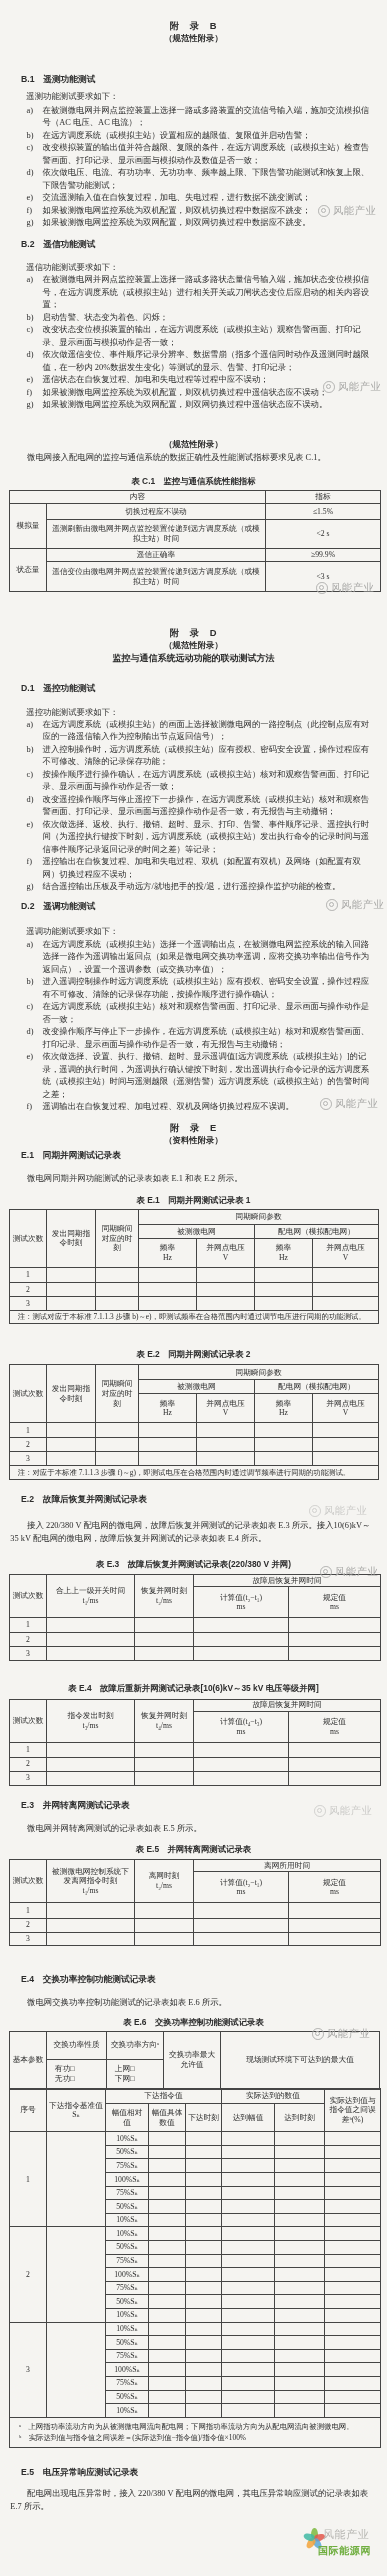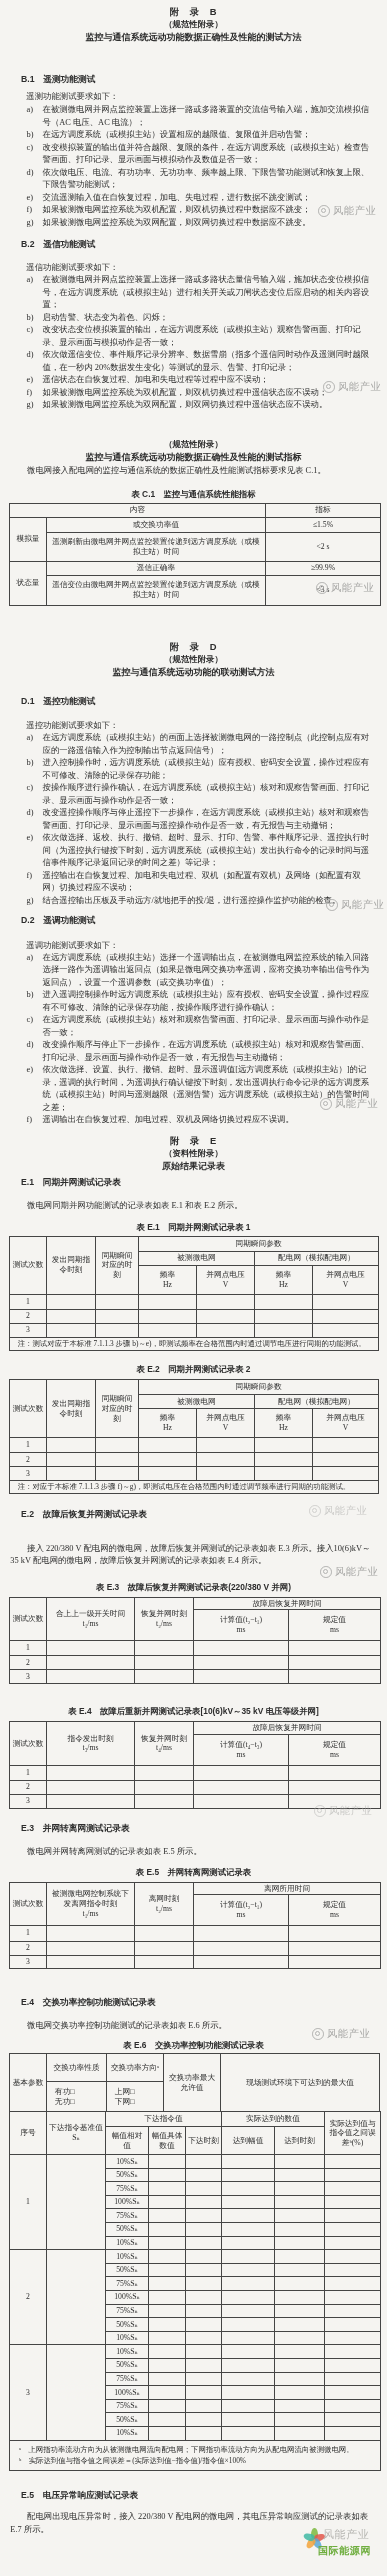--- a/index.html
+++ b/index.html
@@ -35,24 +35,23 @@
   .wm-soft{opacity:.55;}
   .wmc{position:absolute;z-index:6;width:90px;height:48px;}
   .flower{position:absolute;left:11.6px;top:5.2px;width:22px;height:26px;}
   .petal{position:absolute;left:7.7px;top:1.3px;width:6.5px;height:11px;border-radius:50%/60% 60% 40% 40%;transform-origin:50% 100%;opacity:.85;}
   .wmc-gray{position:absolute;left:31px;top:5.2px;color:#b7b6b2;font-size:11px;letter-spacing:0.6px;font-family:"Liberation Sans",sans-serif;}
   .wmc-green{position:absolute;left:26px;top:22px;color:#6fae3f;font-size:10px;font-weight:bold;letter-spacing:0.6px;font-family:"Liberation Sans",sans-serif;}
 </style>
 </head>
 <body>
 
-<div class="apx" style="padding-top:5px">
+<div class="apx" style="padding-top:19px">
   <div class="apx-t1">附　录　B</div>
   <div class="apx-t2">（规范性附录）</div>
-  <div class="apx-t3">监控与通信系统远动功能数据正确性及性能的测试方法</div>
 </div>
 
 <div class="sec-h" style="margin-top:28px">B.1　遥测功能测试</div>
 <div class="para" style="margin-top:5.2px;text-indent:1.9em">遥测功能测试要求如下：</div>
 <div class="list" style="margin-top:1.3px">
   <div class="li">
       <span class="li-label">a)</span>
       <span class="li-text">在被测微电网并网点监控装置上选择一路或多路装置的交流信号输入端，施加交流模拟信号（AC 电压、AC 电流）；</span>
     </div>
   <div class="li">
@@ -109,39 +108,38 @@
       <span class="li-text">如果被测微电网监控系统为双机配置，则双机切换过程中遥信状态应不误动；</span>
     </div>
   <div class="li">
       <span class="li-label">g)</span>
       <span class="li-text">如果被测微电网监控系统为双网配置，则双网切换过程中遥信状态应不误动。</span>
     </div>
 </div>
 
 <div class="apx" style="margin-top:26px">
   <div class="apx-t2">（规范性附录）</div>
-  <div class="apx-t3">监控与通信系统远动功能数据正确性及性能的测试指标</div>
 </div>
 <div class="para" style="margin-top:1.3px">微电网接入配电网的监控与通信系统的数据正确性及性能测试指标要求见表 C.1。</div>
 <div class="tbl-cap" style="margin-top:10.3px">表 C.1　监控与通信系统性能指标</div>
 
 <table style="margin-top:1.9px">
   <colgroup>
       <col style="width:37px">
       <col style="width:219px">
       <col style="width:115px">
     </colgroup>
   <tbody>
       <tr style="height:13.6px">
     <th colspan="2" class="bb2">内容</th>
     <th class="bb2">指标</th>
   </tr>
   <tr style="height:15.5px">
     <td rowspan="2" class="bb2">模拟量</td>
-    <td>或交换功率值</td>
+    <td>切换过程应不误动</td>
     <td>≤1.5%</td>
   </tr>
   <tr style="height:29px">
     <td class="bb2">遥测刷新由微电网并网点监控装置传递到远方调度系统（或模拟主站）时间</td>
     <td class="bb2">&lt;2 s</td>
   </tr>
   <tr style="height:13.6px">
     <td rowspan="2">状态量</td>
     <td>遥信正确率</td>
     <td>≥99.9%</td>
@@ -217,21 +215,20 @@
     </div>
   <div class="li">
       <span class="li-label">f)</span>
       <span class="li-text">遥调输出在自恢复过程、加电过程、双机及网络切换过程应不误调。</span>
     </div>
 </div>
 
 <div class="apx" style="margin-top:7px">
   <div class="apx-t1">附　录　E</div>
   <div class="apx-t2">（资料性附录）</div>
-  <div class="apx-t3">原始结果记录表</div>
 </div>
 
 <div class="sec-h" style="margin-top:2px">E.1　同期并网测试记录表</div>
 <div class="para" style="margin-top:11.6px">微电网同期并网功能测试的记录表如表 E.1 和表 E.2 所示。</div>
 <div class="tbl-cap" style="margin-top:8.4px">表 E.1　同期并网测试记录表 1</div>
 
 <table style="margin-top:1.9px">
   <colgroup>
       <col style="width:37px">
       <col style="width:49px">
@@ -296,21 +293,21 @@
         <td></td>
         <td></td>
         <td></td>
       </tr>
   <tr style="height:13px">
         <td colspan="7" class="note-cell bt2">注：测试对应于本标准 7.1.1.3 步骤 b)～e)，即测试频率在合格范围内时通过调节电压进行同期的功能测试。</td>
       </tr>
 </tbody>
   </table>
 
-<div class="tbl-cap" style="margin-top:12px">表 E.2　同期并网测试记录表 2</div>
+<div class="tbl-cap" style="margin-top:24px">表 E.2　同期并网测试记录表 2</div>
 
 <table style="margin-top:3.2px">
   <colgroup>
       <col style="width:37px">
       <col style="width:49px">
       <col style="width:43px">
       <col style="width:58px">
       <col style="width:58px">
       <col style="width:58px">
       <col style="width:66px">
@@ -371,21 +368,21 @@
         <td></td>
         <td></td>
       </tr>
   <tr style="height:13px">
         <td colspan="7" class="note-cell bt2">注：对应于本标准 7.1.1.3 步骤 f)～g)，即测试电压在合格范围内时通过调节频率进行同期的功能测试。</td>
       </tr>
 </tbody>
   </table>
 
 <div class="sec-h" style="margin-top:13.6px">E.2　故障后恢复并网测试记录表</div>
-<div class="para" style="margin-top:22px">接入 220/380 V 配电网的微电网，故障后恢复并网测试的记录表如表 E.3 所示。接入10(6)kV～35 kV 配电网的微电网，故障后恢复并网测试的记录表如表 E.4 所示。</div>
+<div class="para" style="margin-top:14px">接入 220/380 V 配电网的微电网，故障后恢复并网测试的记录表如表 E.3 所示。接入10(6)kV～35 kV 配电网的微电网，故障后恢复并网测试的记录表如表 E.4 所示。</div>
 <div class="tbl-cap" style="margin-top:13px">表 E.3　故障后恢复并网测试记录表(220/380 V 并网)</div>
 
 <table style="margin-top:3.2px">
   <colgroup>
       <col style="width:37px">
       <col style="width:88px">
       <col style="width:59px">
       <col style="width:95px">
       <col style="width:92px">
     </colgroup>

